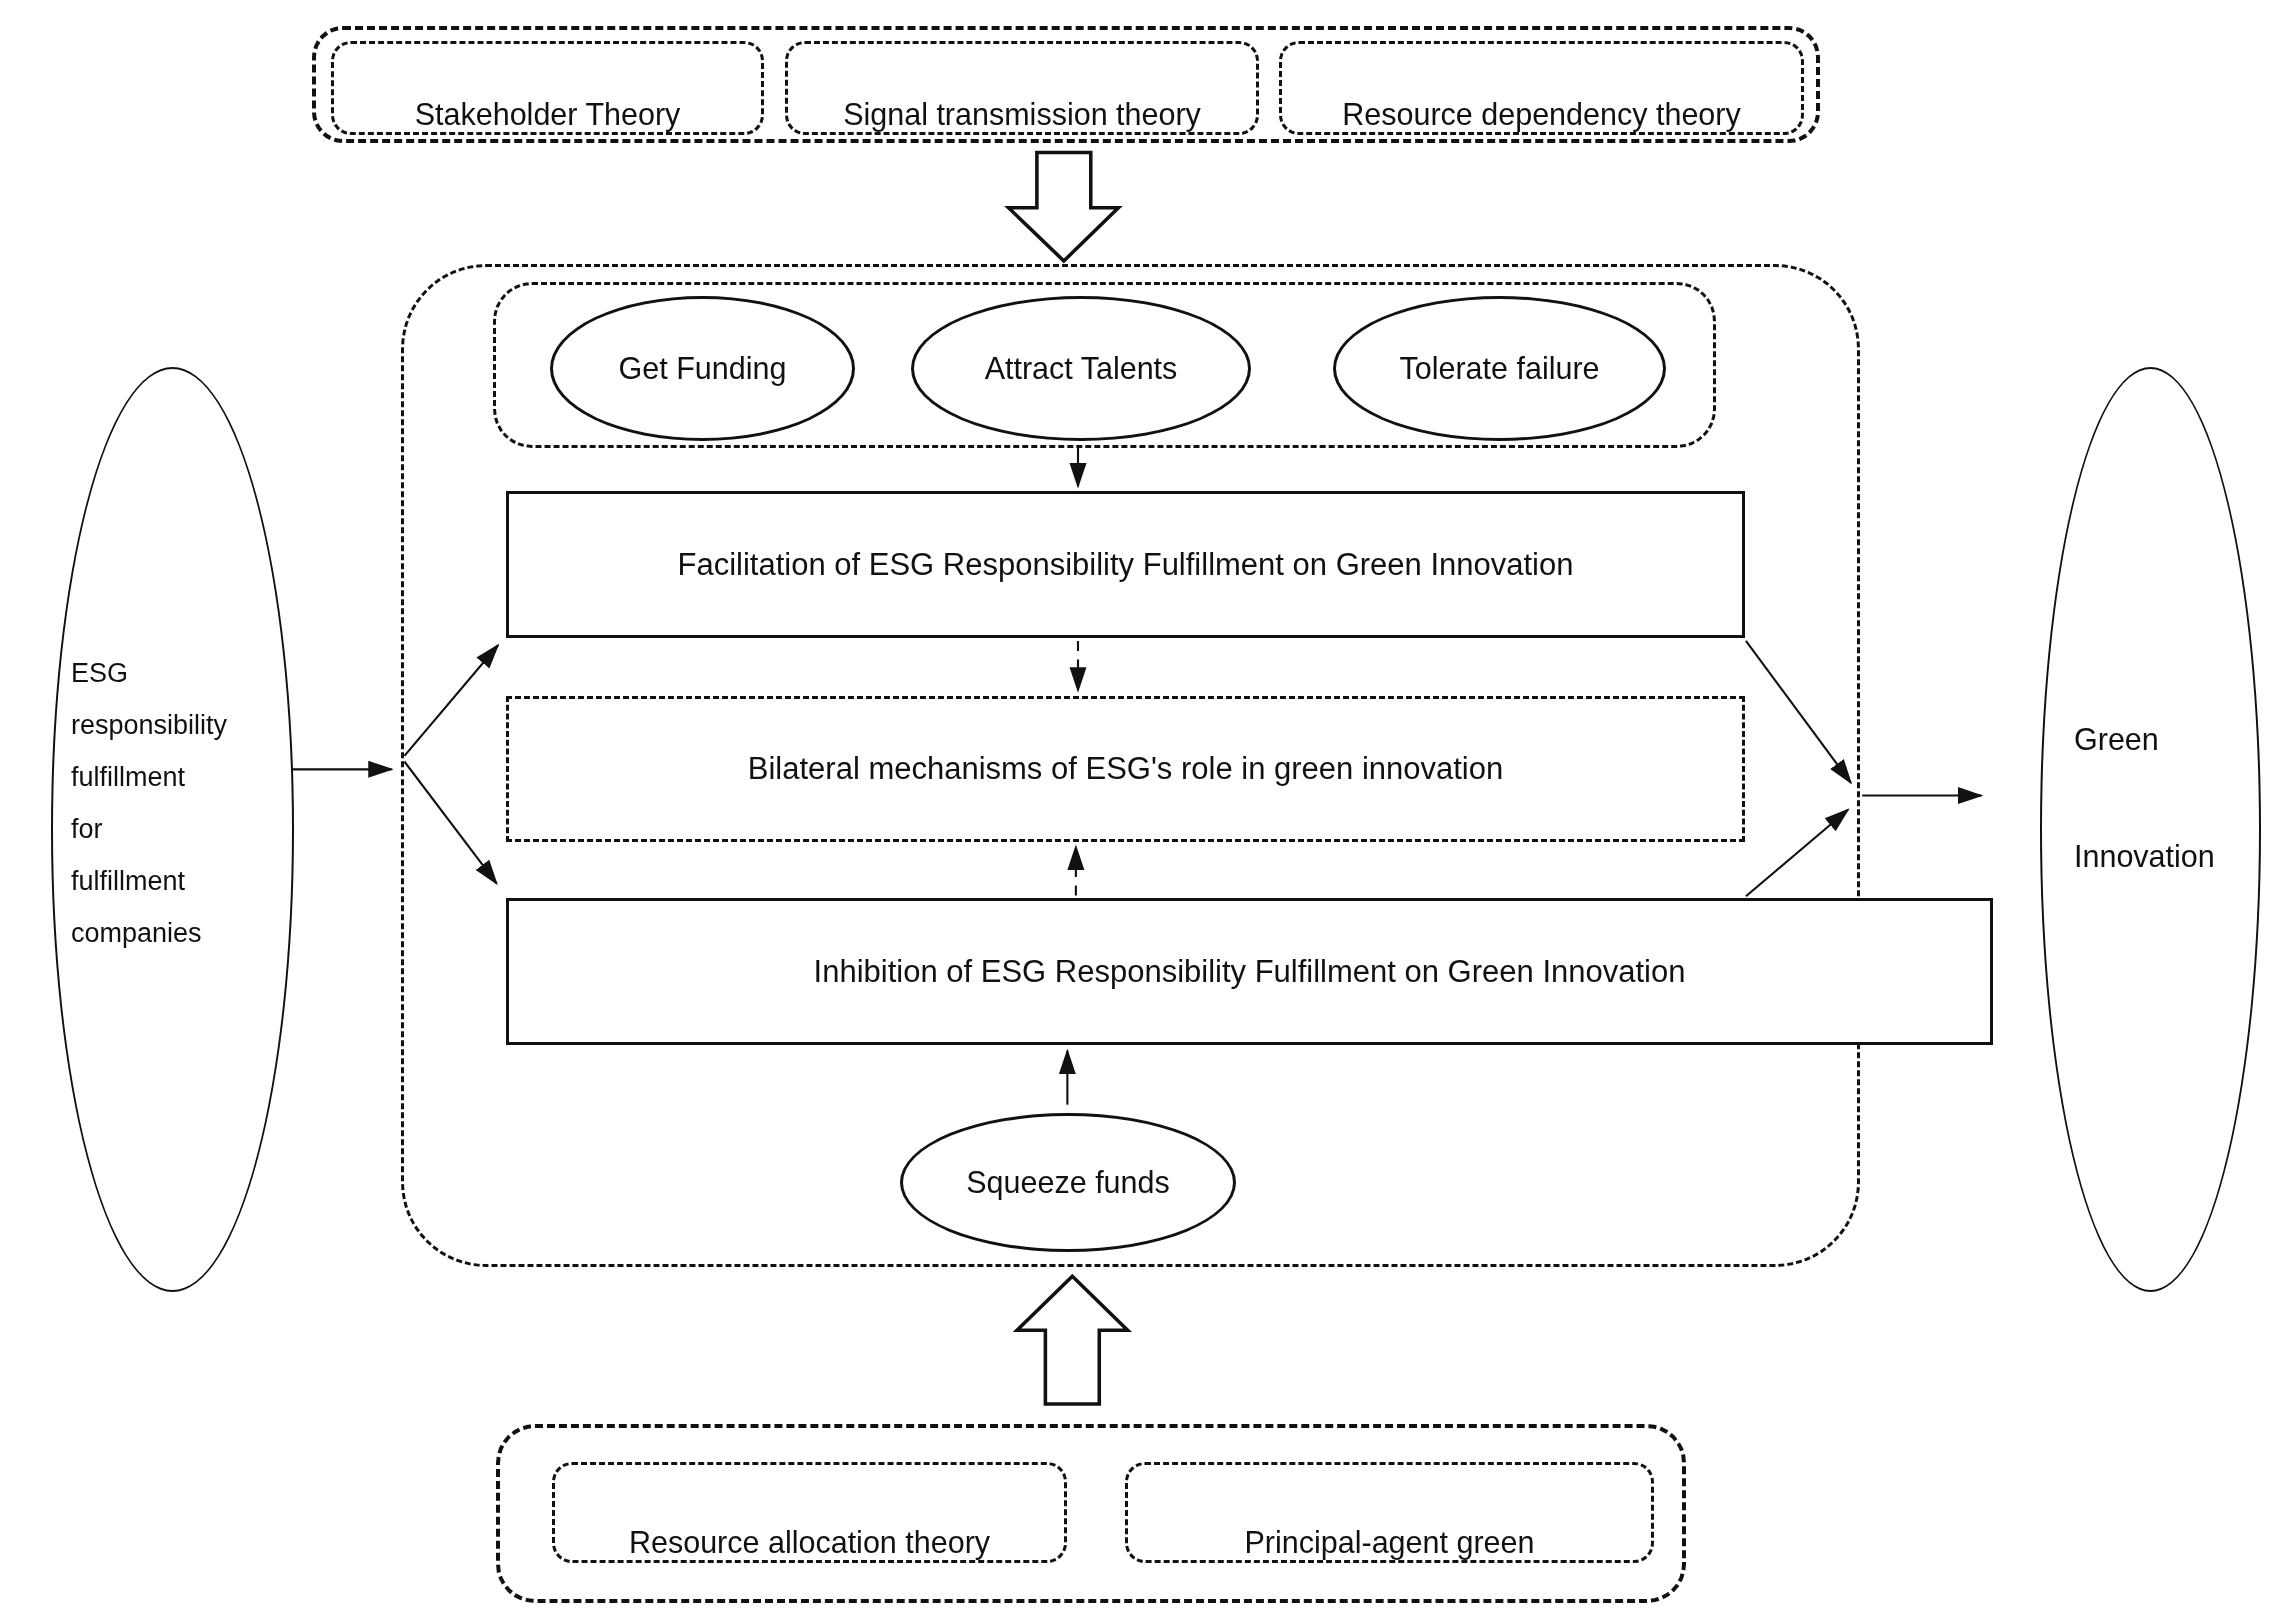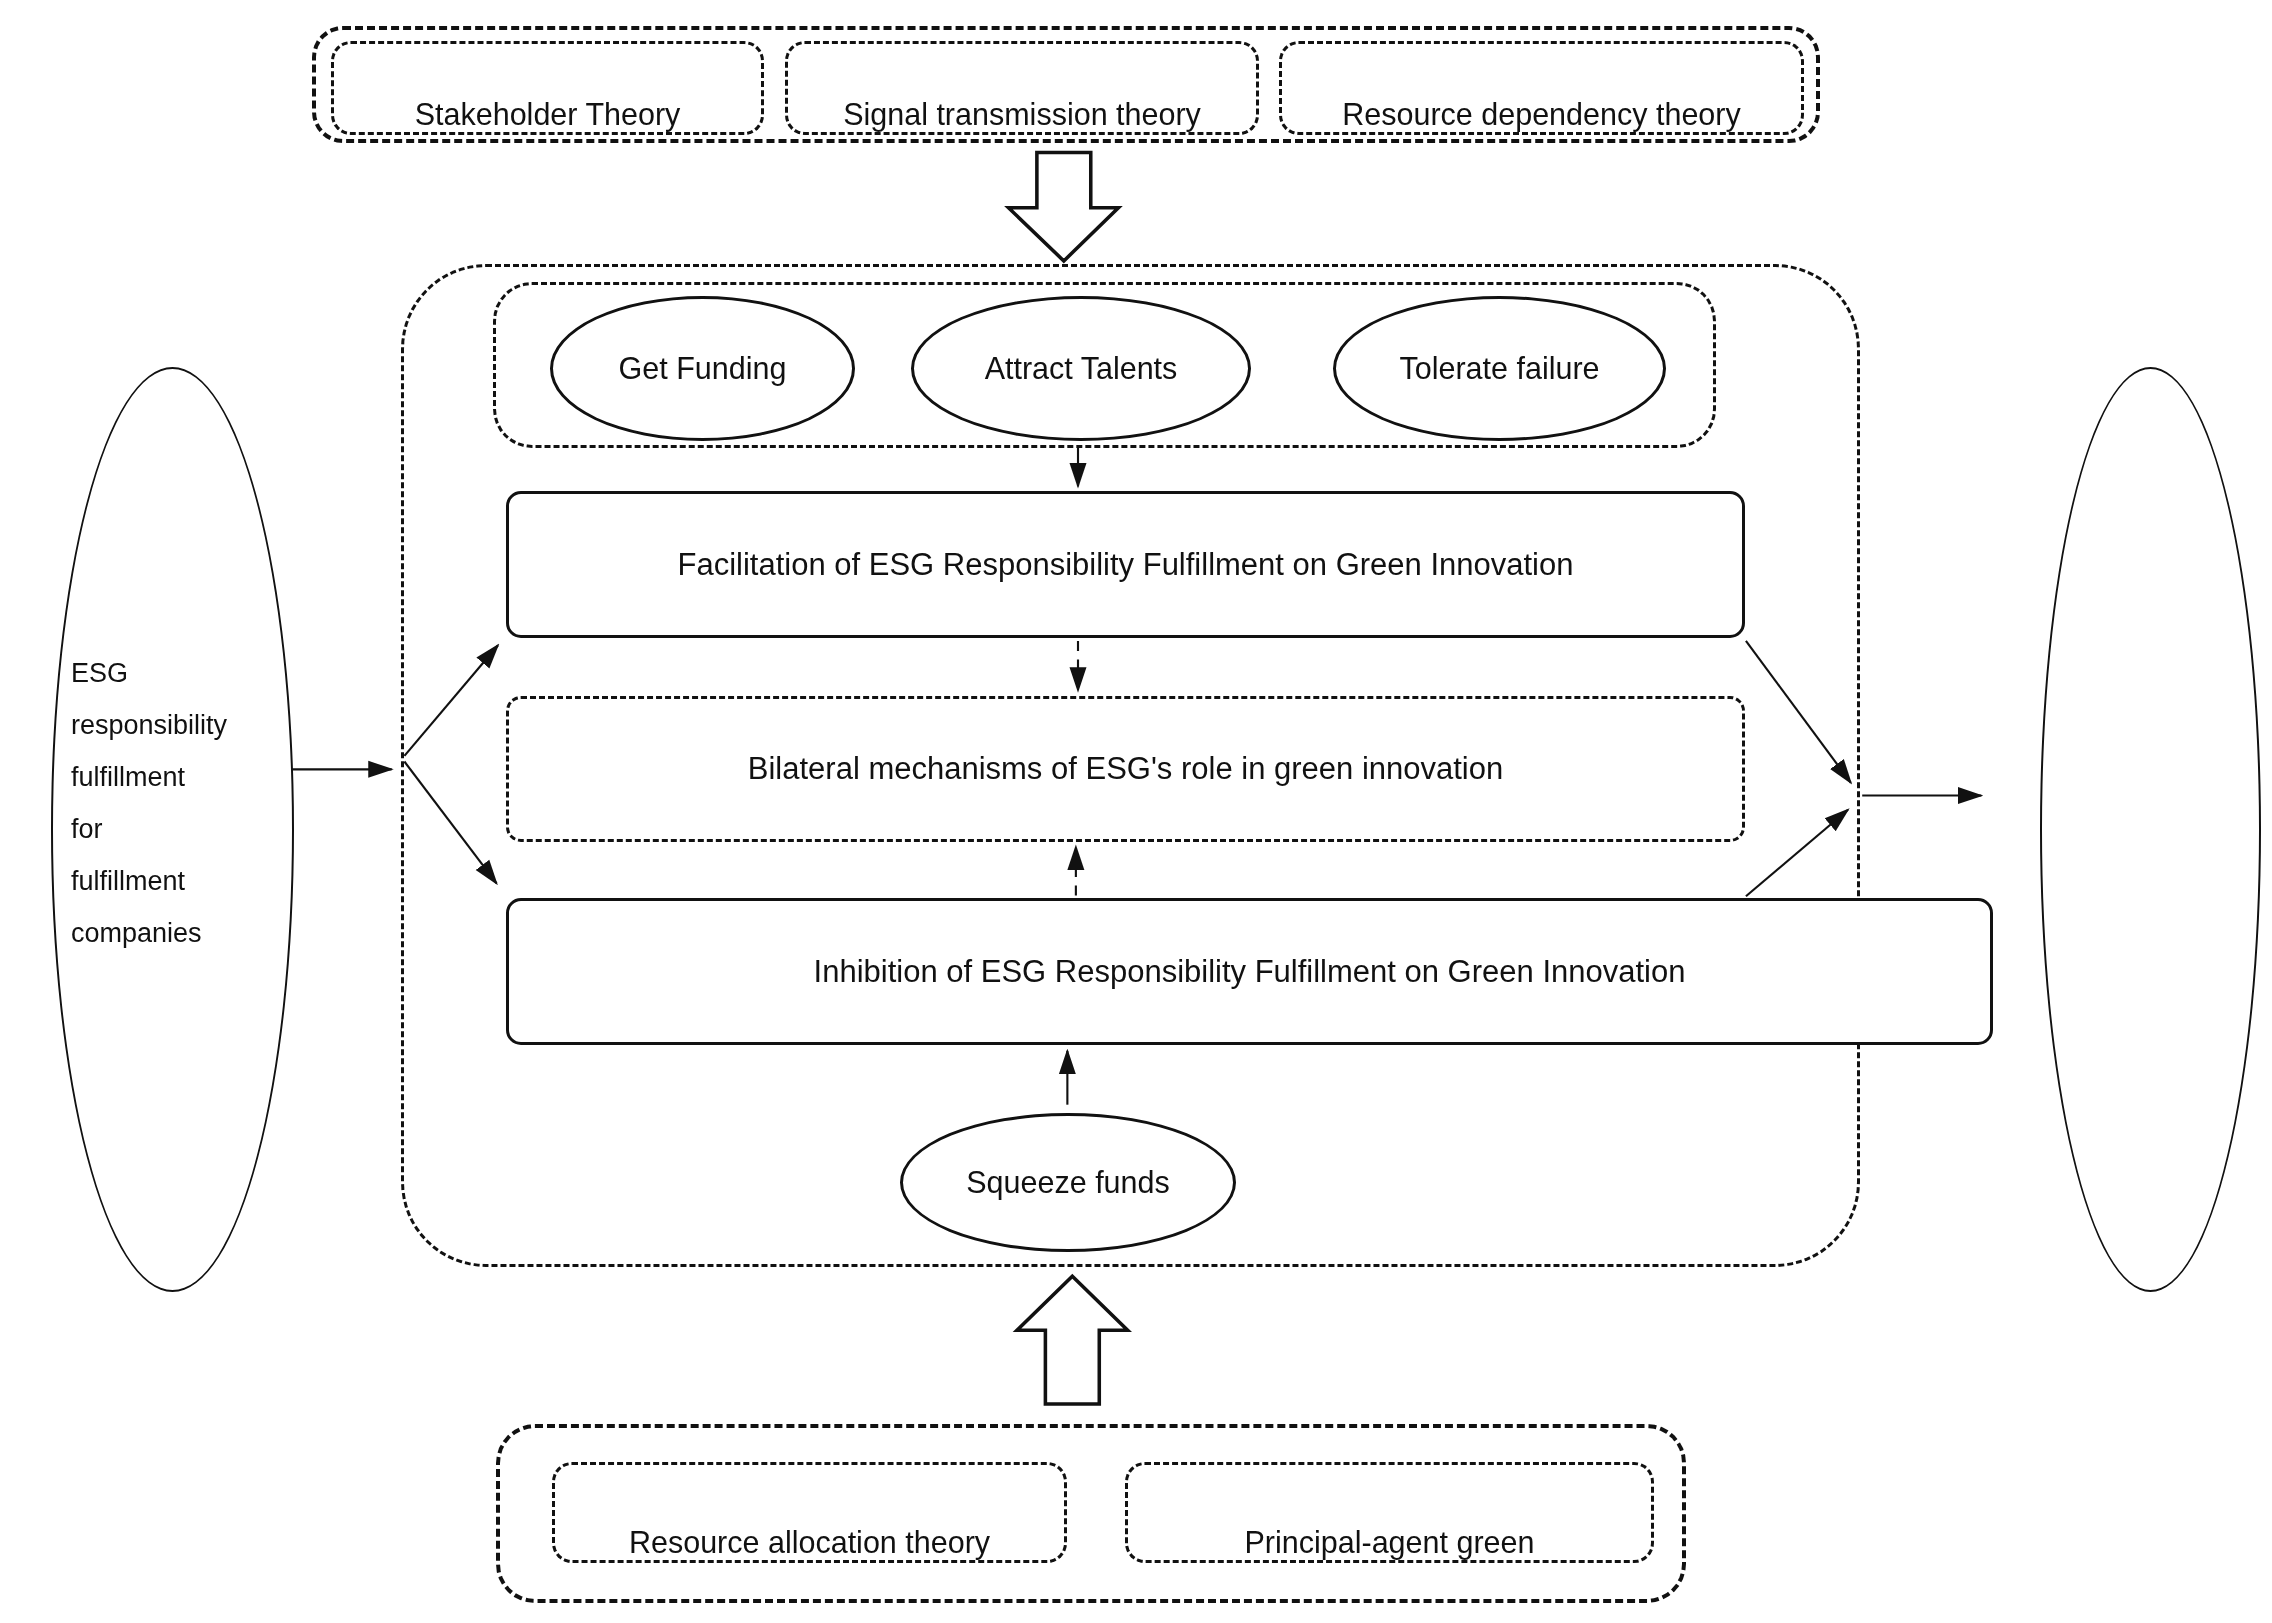--- a/index.html
+++ b/index.html
@@ -17,21 +17,21 @@
   .dash-outer{border:4.3px dashed #111;border-radius:31px;background:transparent;}
   .dash-outer-big{border:3.5px dashed #111;border-radius:85px;background:transparent;}
   .dash-box{border:3.5px dashed #111;border-radius:20px;background:#fff;display:flex;align-items:flex-end;justify-content:center;text-align:center;}
   .dash-row{border:3.5px dashed #111;border-radius:39px;background:transparent;}
   .solid-box{border:3.5px solid #111;background:#fff;display:flex;align-items:center;justify-content:center;text-align:center;}
   .dash-rect{border:3.5px dashed #111;background:#fff;display:flex;align-items:center;justify-content:center;text-align:center;}
   .ellipse{border:3.5px solid #111;border-radius:50%;background:#fff;display:flex;align-items:center;justify-content:center;text-align:left;}
   .side-ellipse{border:2.8px solid #111;border-radius:50%;background:#fff;}
 
   .t-theory{font-size:30.5px;}
-  .t-node{font-size:31px;border-radius:15px;}
+  .t-node{font-size:31px;}
   .t-ellipse{font-size:30.5px;}
   .left-text{font-size:27px;line-height:52px;white-space:nowrap;}
   .right-text{font-size:30.5px;line-height:117px;white-space:nowrap;}
 </style>
 </head>
 <body>
 
 <div class="canvas">
 
   <svg class="overlay" viewBox="0 0 3205 2289">
@@ -108,15 +108,19 @@
   <div class="abs left-text" style="left:71px;top:647px;">
     <div>ESG</div>
     <div>responsibility</div>
     <div>fulfillment</div>
     <div>for</div>
     <div>fulfillment</div>
     <div>companies</div>
   </div>
 
   <div class="abs side-ellipse" style="left:2040px;top:367px;width:221px;height:925px;"></div>
+  <div class="abs right-text" style="left:2074px;top:681px;">
+    <div>Green</div>
+    <div>Innovation</div>
+  </div>
 
 </div>
 
 
 </body></html>

